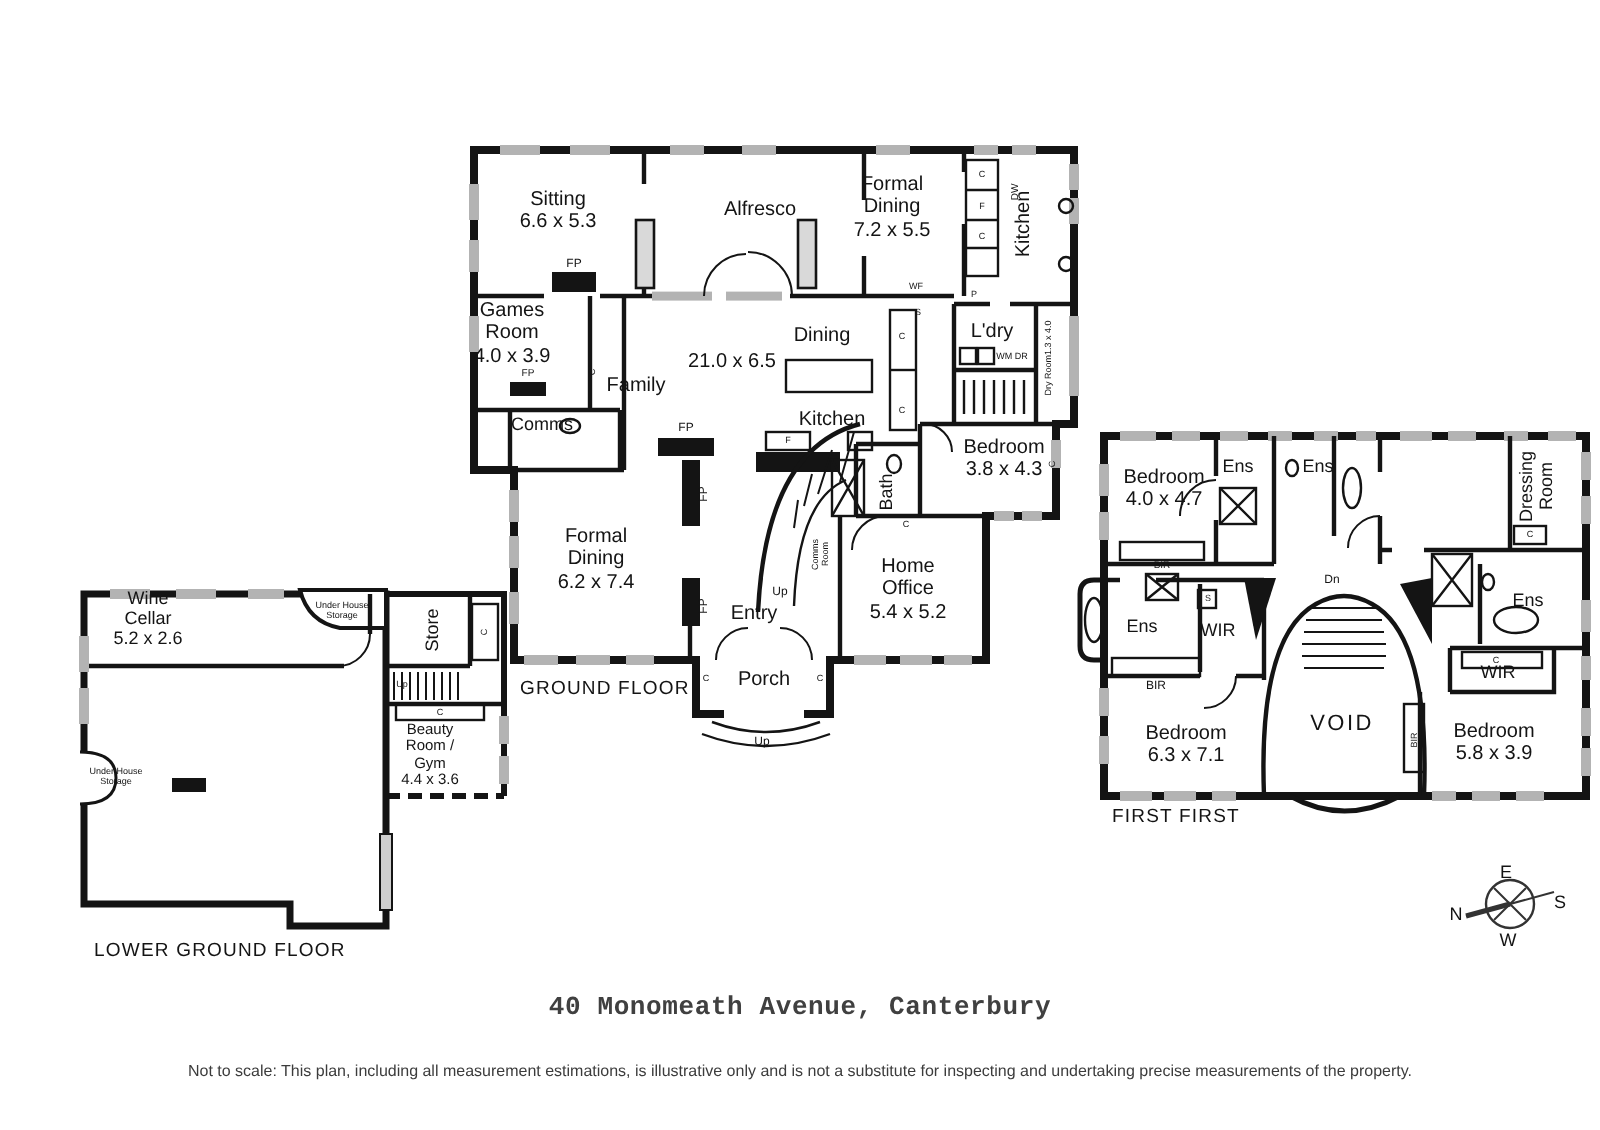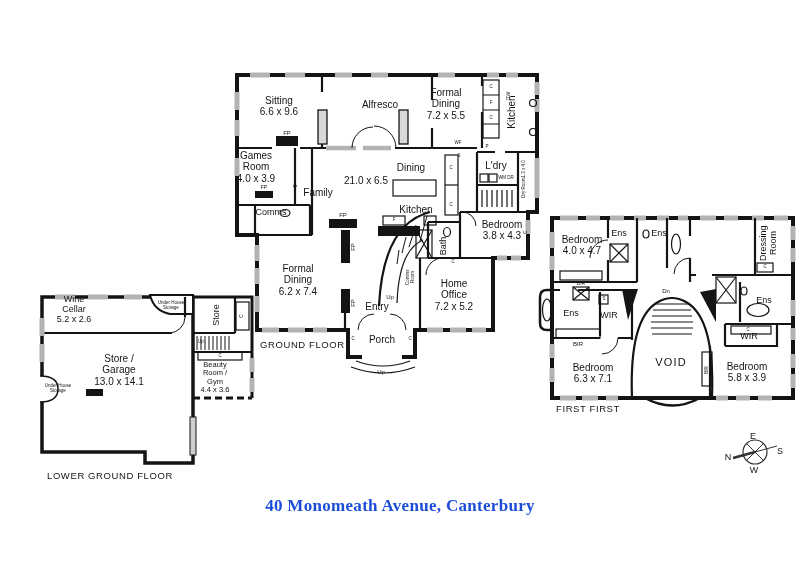--- a/index.html
+++ b/index.html
@@ -2,22 +2,22 @@
 <html><head>
 <meta charset="utf-8">
 <style>
   html,body{margin:0;padding:0;background:#fff;}
   .page{position:relative;width:800px;height:565px;background:#fff;overflow:hidden;
         font-family:"Liberation Sans",sans-serif;color:#151515;}
   .brand{position:absolute;left:50%;top:12px;transform:translateX(-50%);
          font-family:"Liberation Serif",serif;font-size:29px;font-weight:600;
          color:#1d2142;letter-spacing:1px;white-space:nowrap;}
   .addr{position:absolute;left:50%;top:496px;transform:translateX(-50%);
-        font-family:Liberation Serif, serif;font-size:17px;font-weight:600;
-        color:#1d4ed8;letter-spacing:.3px;white-space:nowrap;}
+        font-family:Liberation Mono, monospace;font-size:13px;font-weight:600;
+        color:#404040;letter-spacing:.3px;white-space:nowrap;}
   .disc{position:absolute;left:50%;top:531px;transform:translateX(-50%);
         font-size:8px;color:#3c3c3c;white-space:nowrap;}
   svg{position:absolute;left:0;top:0;}
   .lbl{position:absolute;transform:translate(-50%,-50%);text-align:center;
        line-height:1.13;color:#141414;}
   .dims{display:block;}
   .vert{writing-mode:vertical-rl;transform:translate(-50%,-50%) rotate(180deg);}
   .r4{font-size:4.5px;}
   .r5{font-size:5px;}
   .r6{font-size:6px;}
@@ -243,35 +243,35 @@
   </g>
 
   <g stroke="#333333" fill="none">
     <circle cx="755" cy="452" r="12" stroke-width="1.2"></circle>
     <path stroke-width="1" d="M747,444 L763,460 M763,444 L747,460"></path>
     <path stroke-width="1" d="M733,458 L777,446"></path>
     <path stroke-width="2.5" d="M733,458 L755,452"></path>
   </g>
 </svg>
 
-<div class="lbl r10" style="left:279px;top:106px;width:64px"><span>Sitting</span><span class="dims">6.6 x 9.6</span></div>
+<div class="lbl r10" style="left:279px;top:106px;width:64px"><span>Sitting</span><span class="dims">6.6 x 5.3</span></div>
 <div class="lbl r10" style="left:380px;top:105px"><span>Alfresco</span></div>
 <div class="lbl r10" style="left:446px;top:104px;width:48px"><span>Formal Dining</span><span class="dims">7.2 x 5.5</span></div>
 <div class="lbl vert r10" style="left:512px;top:112px"><span>Kitchen</span></div>
 <div class="lbl r10" style="left:256px;top:167px;width:50px"><span>Games Room</span><span class="dims">4.0 x 3.9</span></div>
 <div class="lbl r10" style="left:318px;top:193px"><span>Family</span></div>
 <div class="lbl r10" style="left:366px;top:181px"><span>21.0 x 6.5</span></div>
 <div class="lbl r10" style="left:411px;top:168px"><span>Dining</span></div>
 <div class="lbl r10" style="left:416px;top:210px"><span>Kitchen</span></div>
 <div class="lbl r9" style="left:271px;top:212px"><span>Comms</span></div>
 <div class="lbl r10" style="left:496px;top:166px"><span>L'dry</span></div>
 <div class="lbl vert r4" style="left:524px;top:179px"><span>Dry Room</span><span>1.3 x 4.0</span></div>
 <div class="lbl r10" style="left:502px;top:230px;width:64px"><span>Bedroom</span><span class="dims">3.8 x 4.3</span></div>
 <div class="lbl vert r9" style="left:443px;top:246px"><span>Bath</span></div>
-<div class="lbl r10" style="left:454px;top:295px;width:46px"><span>Home Office</span><span class="dims">7.2 x 5.2</span></div>
+<div class="lbl r10" style="left:454px;top:295px;width:46px"><span>Home Office</span><span class="dims">5.4 x 5.2</span></div>
 <div class="lbl r10" style="left:298px;top:280px;width:42px"><span>Formal Dining</span><span class="dims">6.2 x 7.4</span></div>
 <div class="lbl r10" style="left:377px;top:307px"><span>Entry</span></div>
 <div class="lbl r10" style="left:382px;top:340px"><span>Porch</span></div>
 <div class="lbl vert r4" style="left:410px;top:277px;height:22px"><span>Comms Room</span></div>
 <div class="ftitle" style="left:260px;top:339px">GROUND FLOOR</div>
 
 <div class="lbl r6" style="left:287px;top:133px">FP</div>
 <div class="lbl r6" style="left:343px;top:215px">FP</div>
 <div class="lbl vert r6" style="left:353px;top:247px">FP</div>
 <div class="lbl vert r6" style="left:353px;top:303px">FP</div>
@@ -312,28 +312,28 @@
 <div class="lbl vert r4" style="left:707px;top:370px">BIR</div>
 <div class="lbl r4" style="left:765px;top:267px">C</div>
 <div class="lbl r4" style="left:748px;top:330px">C</div>
 <div class="lbl r4" style="left:628px;top:312px">C</div>
 <div class="lbl r4" style="left:604px;top:299px">S</div>
 <div class="ftitle" style="left:556px;top:403px">FIRST FIRST</div>
 
 <div class="lbl r9" style="left:74px;top:309px;width:46px"><span>Wine Cellar</span><span class="dims">5.2 x 2.6</span></div>
 <div class="lbl r4" style="left:171px;top:305px;width:36px"><span>Under House Storage</span></div>
 <div class="lbl vert r9" style="left:216px;top:315px"><span>Store</span></div>
-<div class="lbl r10" style="left:119px;top:370px;width:60px"><span>Store / Garage</span><span class="dims">13.0 x 14.1</span></div>
 <div class="lbl r4" style="left:58px;top:388px;width:34px"><span>Under House Storage</span></div>
 <div class="lbl r7" style="left:215px;top:378px;width:38px"><span>Beauty Room / Gym</span><span class="dims">4.4 x 3.6</span></div>
 <div class="lbl r4" style="left:201px;top:342px">Up</div>
 <div class="lbl r4" style="left:220px;top:356px">C</div>
 <div class="lbl vert r4" style="left:242px;top:316px">C</div>
 <div class="ftitle" style="left:47px;top:470px">LOWER GROUND FLOOR</div>
 
 <div class="lbl r9" style="left:753px;top:436px">E</div>
 <div class="lbl r9" style="left:780px;top:451px">S</div>
 <div class="lbl r9" style="left:754px;top:470px">W</div>
 <div class="lbl r9" style="left:728px;top:457px">N</div>
 
 <div class="addr">40 Monomeath Avenue, Canterbury</div>
+<div class="disc">Not to scale: This plan, including all measurement estimations, is illustrative only and is not a substitute for inspecting and undertaking precise measurements of the property.</div>
 
 </div>
 
 </body></html>

